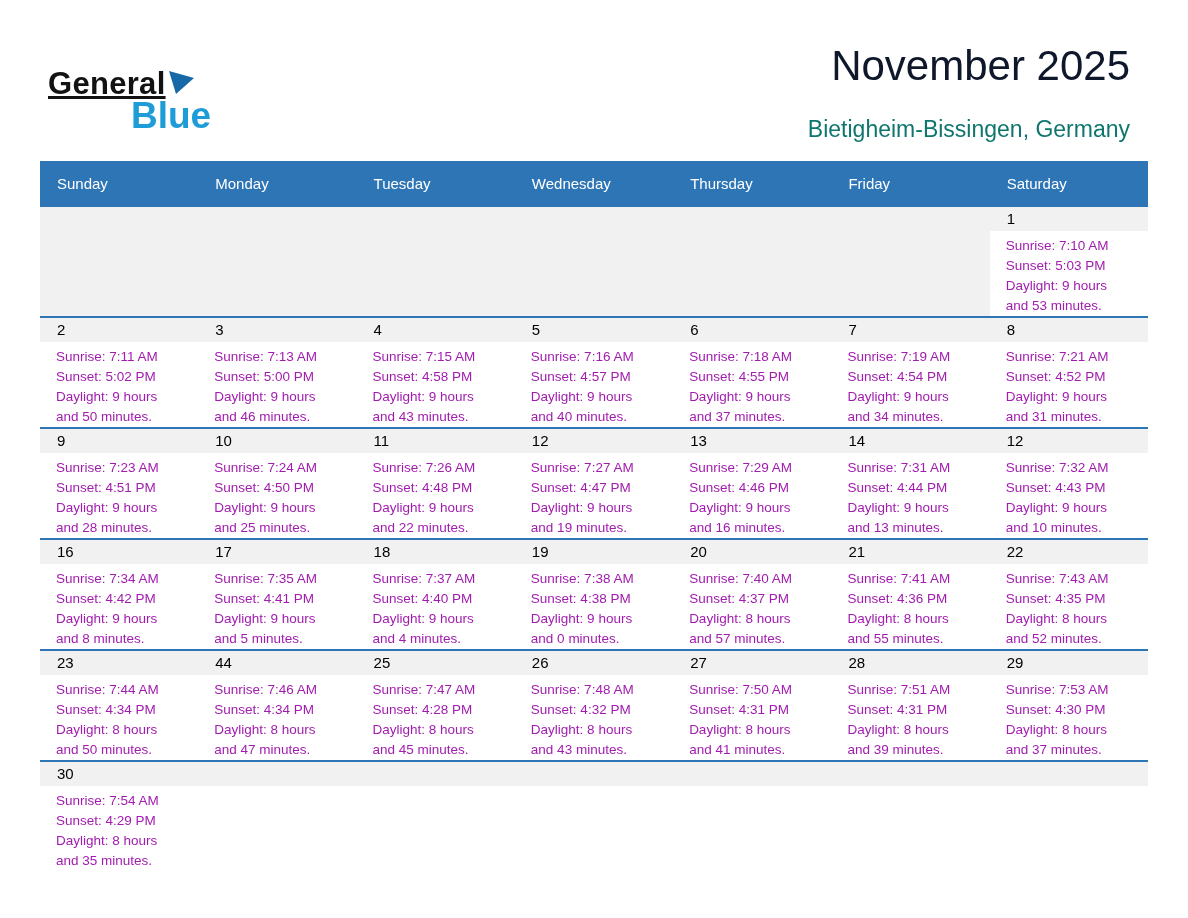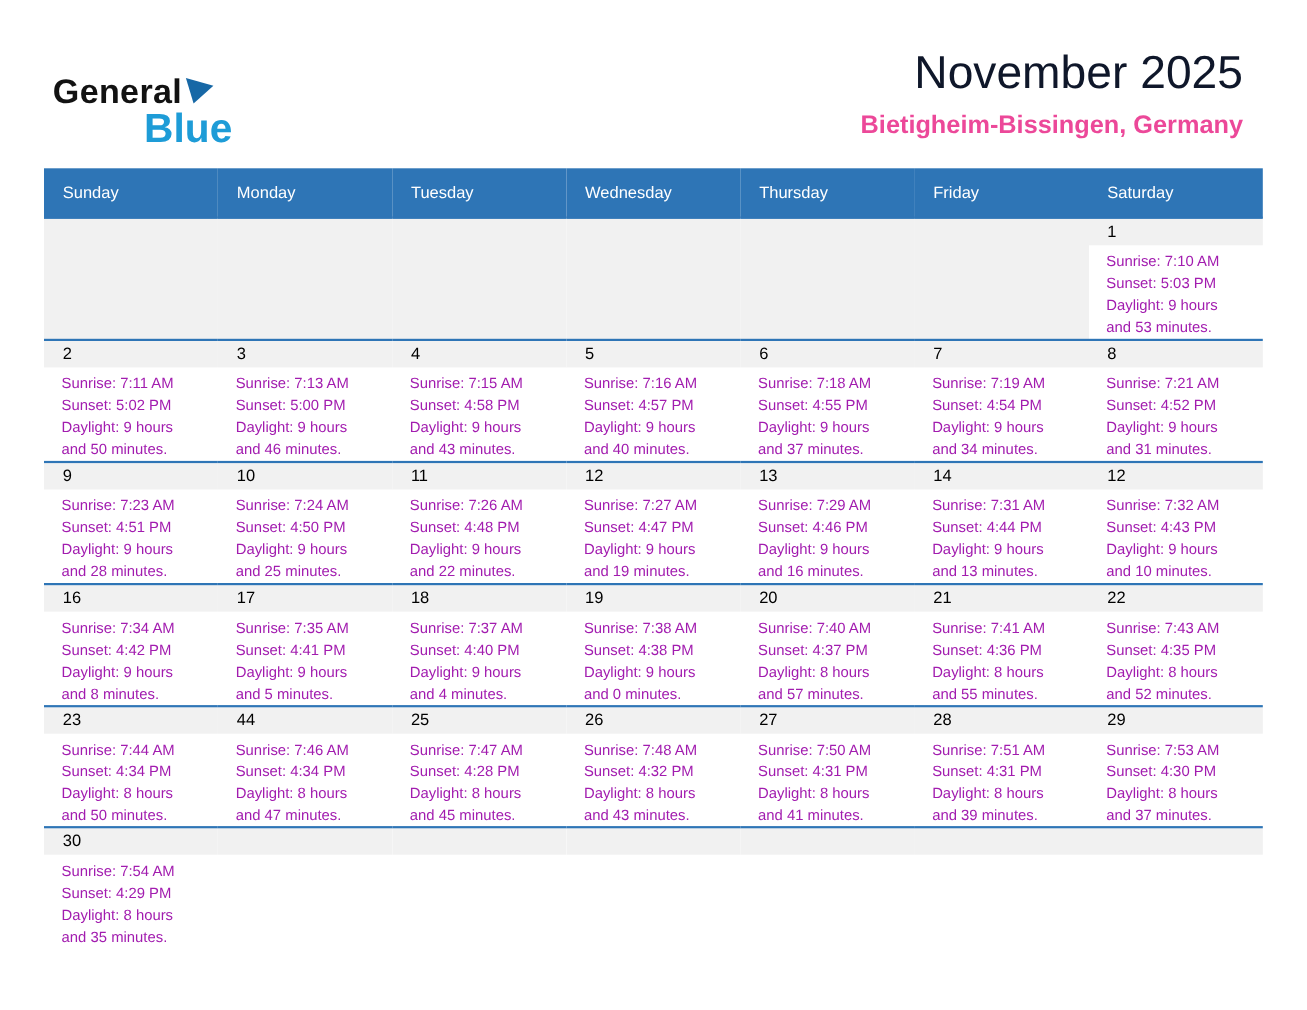--- a/index.html
+++ b/index.html
@@ -9,27 +9,27 @@
     font-family:"Liberation Sans", sans-serif;
     color:#000;
   }
   .page { position:relative; width:1188px; height:918px; background:#fff; overflow:hidden; }
 
   .top { display:flex; justify-content:space-between; align-items:flex-start;
          padding:42px 58px 0 48px; }
 
   .logo { padding-top:26px; }
   .logo-row { display:flex; align-items:flex-start; }
-  .logo-general { font-size:31px; font-weight:600; color:#121212; letter-spacing:.3px; line-height:1; }
+  .logo-general { font-size:31px; font-weight:600; color:#121212; letter-spacing:.3px; line-height:1;text-decoration:underline; }
   .logo-triangle-icon { display:inline-block; margin-left:2px; margin-top:1px; }
   .logo-blue { font-size:37px; font-weight:600; color:#1E9CD7; line-height:1; margin-top:-3px; margin-left:83px; }
 
   .title-block { text-align:right; }
   .page-title { font-size:42px; font-weight:400; color:#0f172a; line-height:1.15; }
-  .subtitle { font-size:23px; font-weight:700; color:#ec4899; margin-top:10px; }
+  .subtitle { font-size:23px; font-weight:400; color:#0f766e; margin-top:26px; }
 
   table.calendar { width:1108px; margin:18px 40px 0 40px;
                    border-collapse:collapse; table-layout:fixed; }
   thead th { background:#2E75B6; color:#ffffff; font-weight:400; font-size:15px;
              text-align:left; padding:7px 0 7px 17px; height:45px; }
   tbody tr { border-top:2px solid #2E75B6; height:110px; }
   tbody tr:first-child { height:107px; }
   tbody tr:last-child { height:118px; }
   td { vertical-align:top; padding:0; }
 

